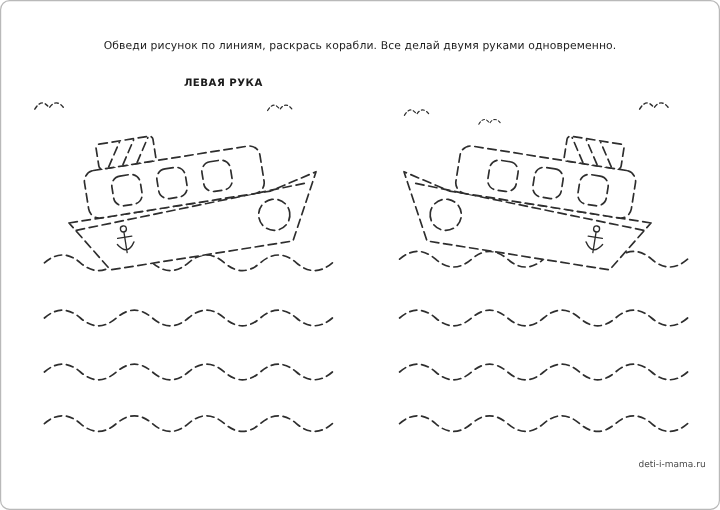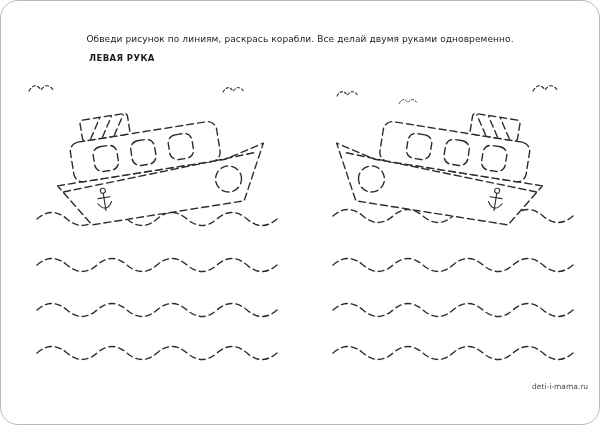--- a/index.html
+++ b/index.html
@@ -6,39 +6,39 @@
     margin: 0;
     padding: 0;
     background: #ffffff;
   }
   .sheet {
     position: relative;
     width: 598px;
     height: 423px;
     background: #ffffff;
     border: 1px solid #b9b9b9;
-    border-radius: 18px;
+    border-radius: 8px;
     overflow: hidden;
     font-family: "DejaVu Sans", "Liberation Sans", sans-serif;
   }
   .title {
     position: absolute;
     top: 33px;
     left: 0;
     width: 100%;
     text-align: center;
     font-size: 9px;
     color: #1c1c1c;
     letter-spacing: 0.1px;
   }
   .hand-label {
     position: absolute;
-    top: 52px;
+    top: 64px;
     width: 130px;
-    text-align: left;
+    text-align: right;
     font-size: 8.5px;
     font-weight: bold;
     color: #1c1c1c;
     letter-spacing: 0.4px;
   }
   .hand-label.left { left: 88px; }
   .hand-label.right { left: 392px; }
   .drawing {
     position: absolute;
     top: 0;

